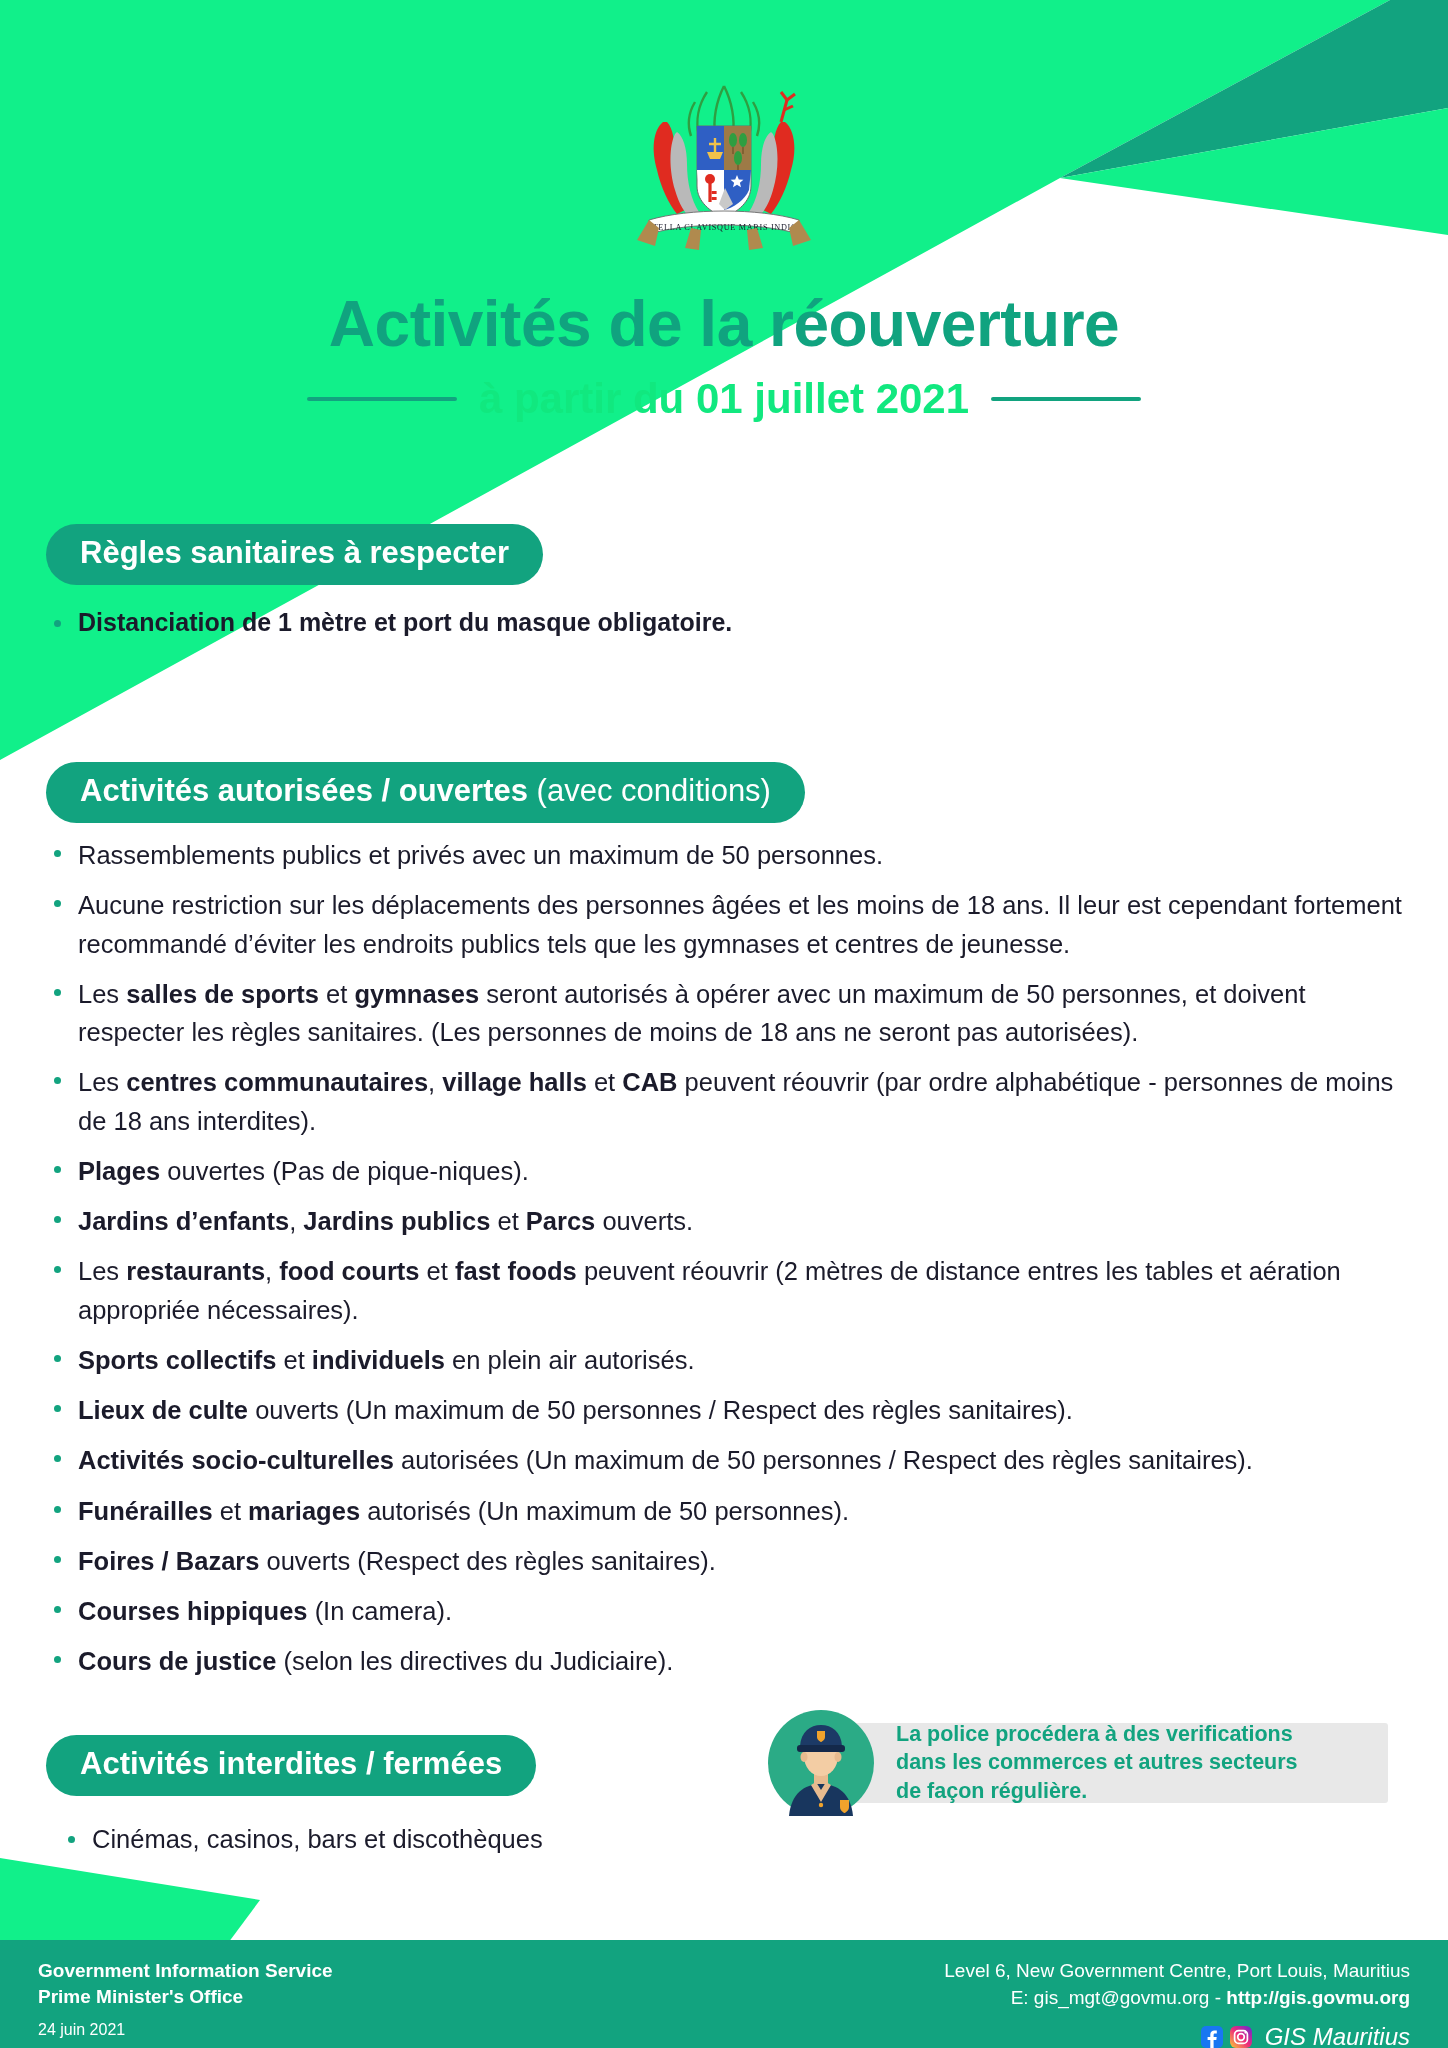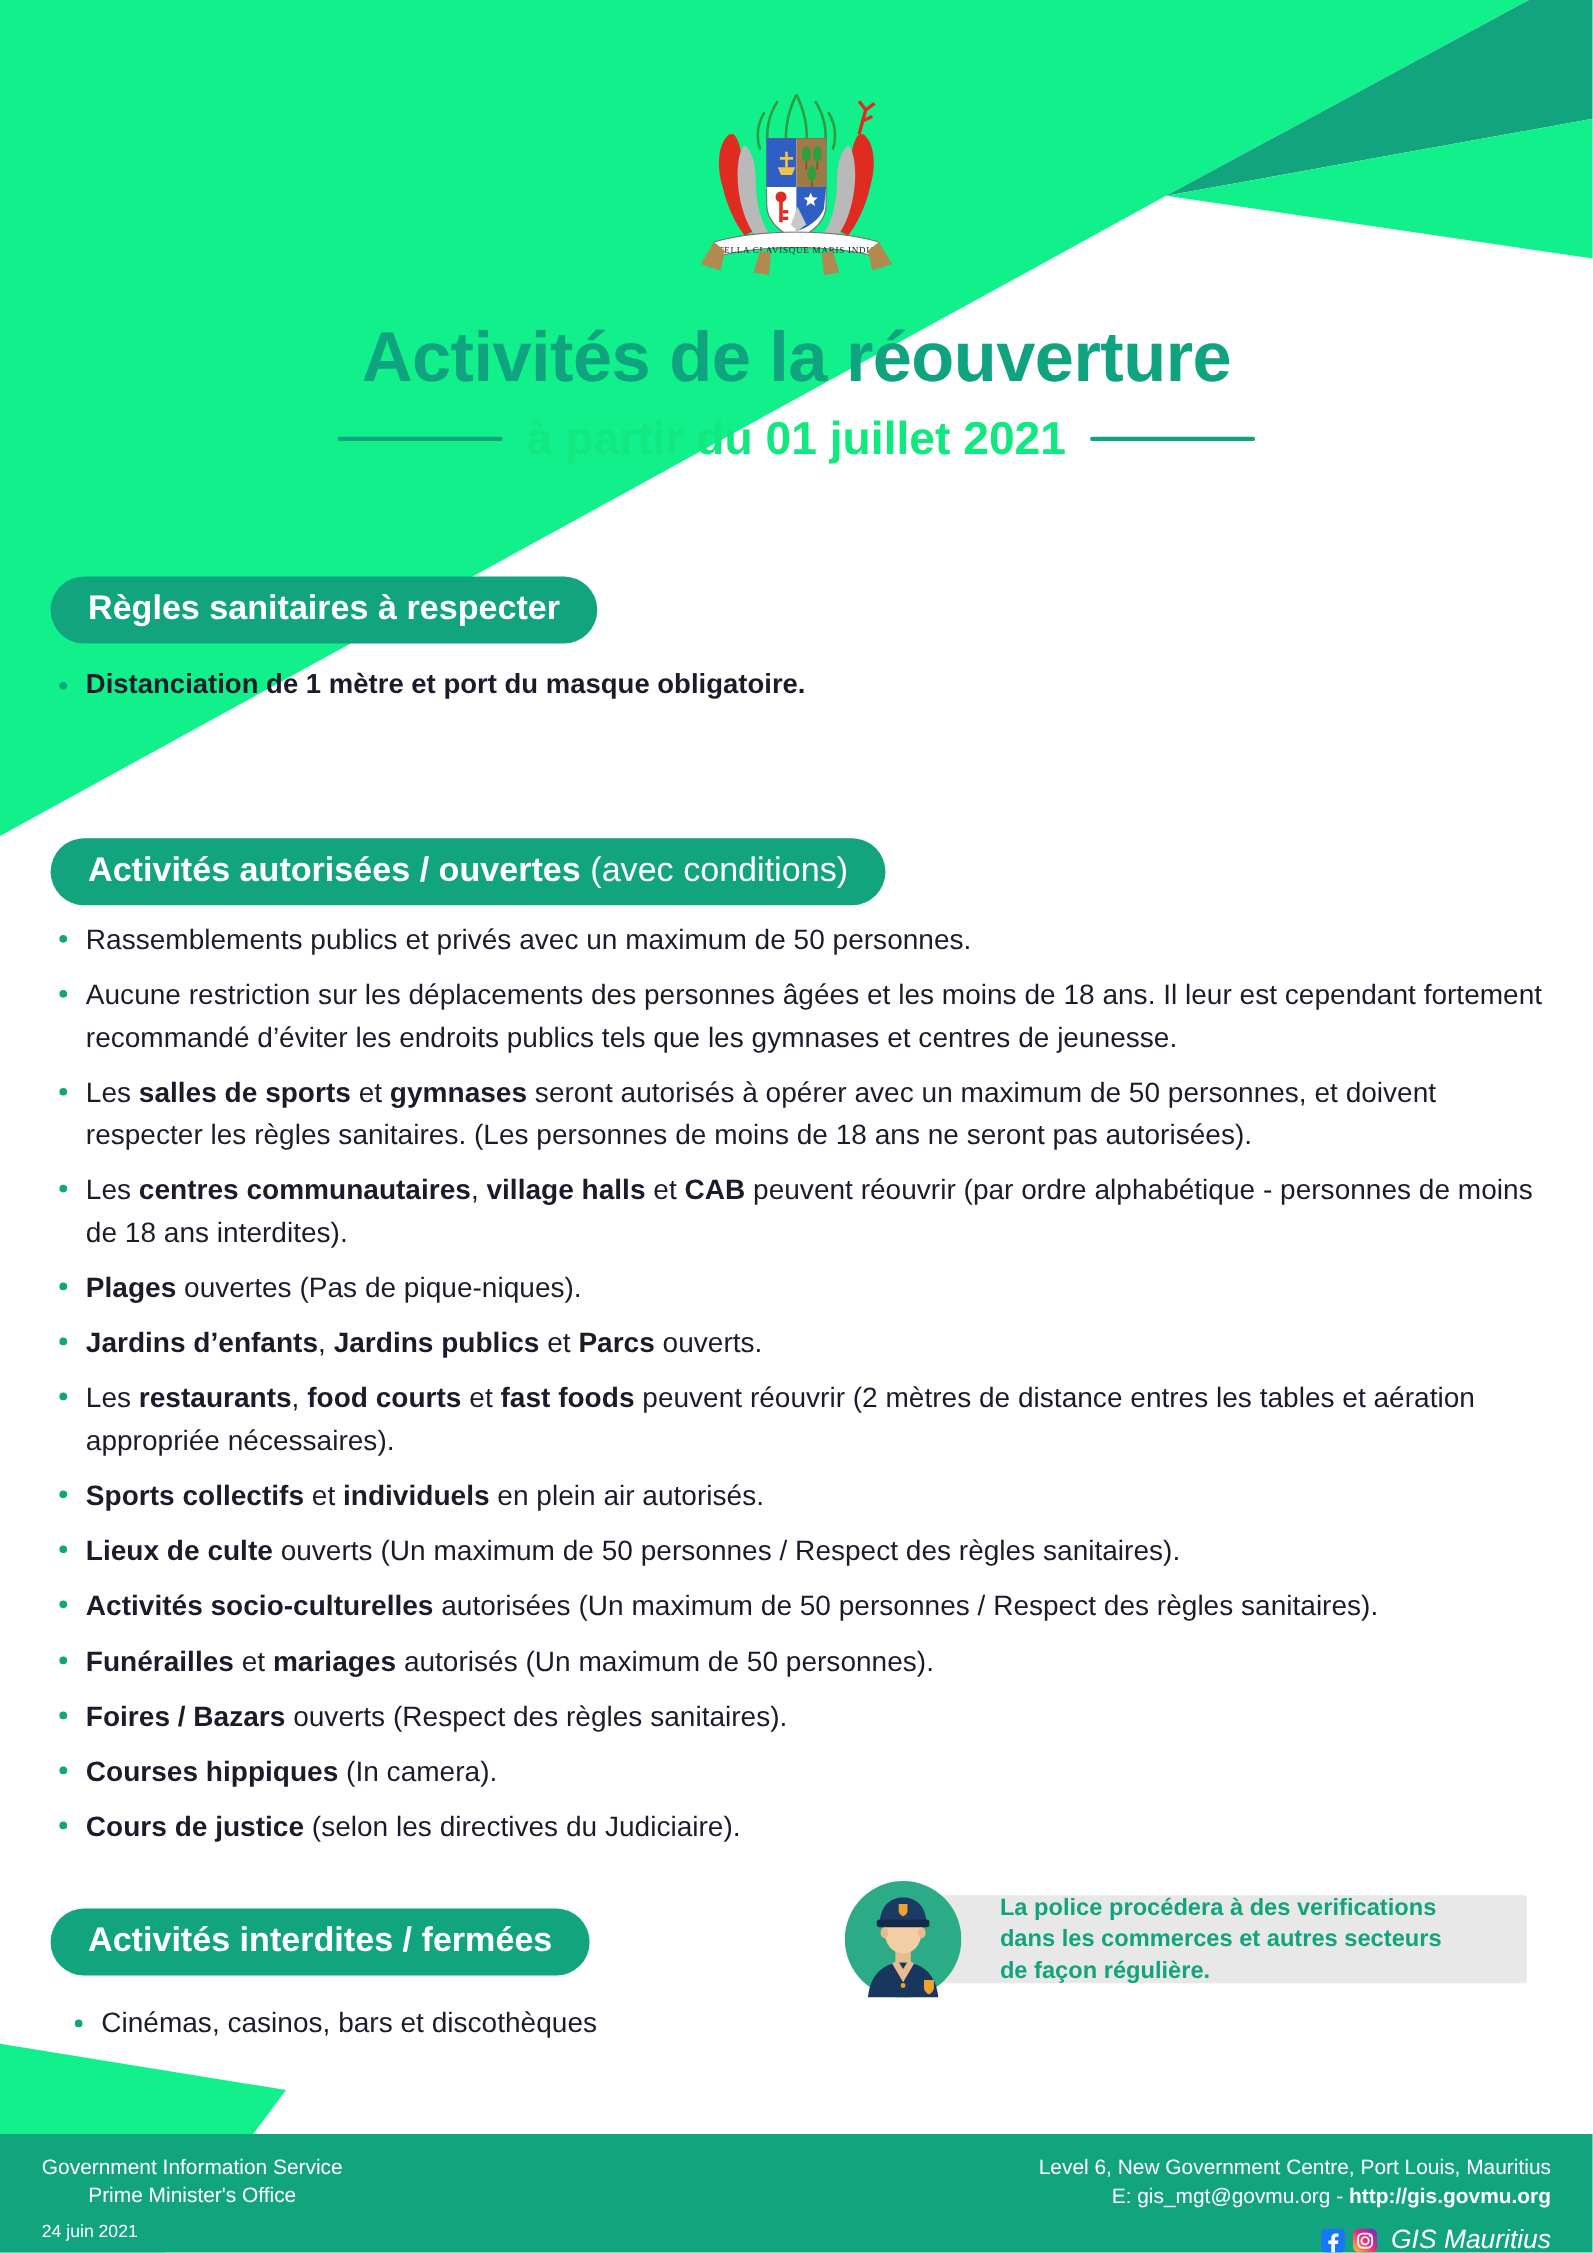--- a/index.html
+++ b/index.html
@@ -180,21 +180,21 @@
   .police-avatar {
     position: relative;
     z-index: 2;
     width: 106px;
     height: 106px;
     flex: 0 0 106px;
   }
   .police-text {
     position: relative;
     z-index: 2;
-    margin-left: 35px;
+    margin-left: 22px;
     font-size: 21.5px;
     font-weight: bold;
     color: #12a37f;
     line-height: 1.32;
   }
 
   
   .footer {
     position: absolute;
     left: 0;
@@ -204,21 +204,21 @@
     background: #12a37f;
     color: #ffffff;
   }
   .footer-left {
     position: absolute;
     left: 38px;
     top: 18px;
     font-size: 19px;
     line-height: 1.35;
   }
-  .footer-left .strong { font-weight: normal; text-align: center; }
+  .footer-left .strong { font-weight: bold; }
   .footer-left .date { margin-top: 10px; font-weight: normal; font-size: 16px; }
   .footer-right {
     position: absolute;
     right: 38px;
     top: 18px;
     text-align: right;
     font-size: 19px;
     line-height: 1.4;
   }
   .footer-right .url { font-weight: bold; }

